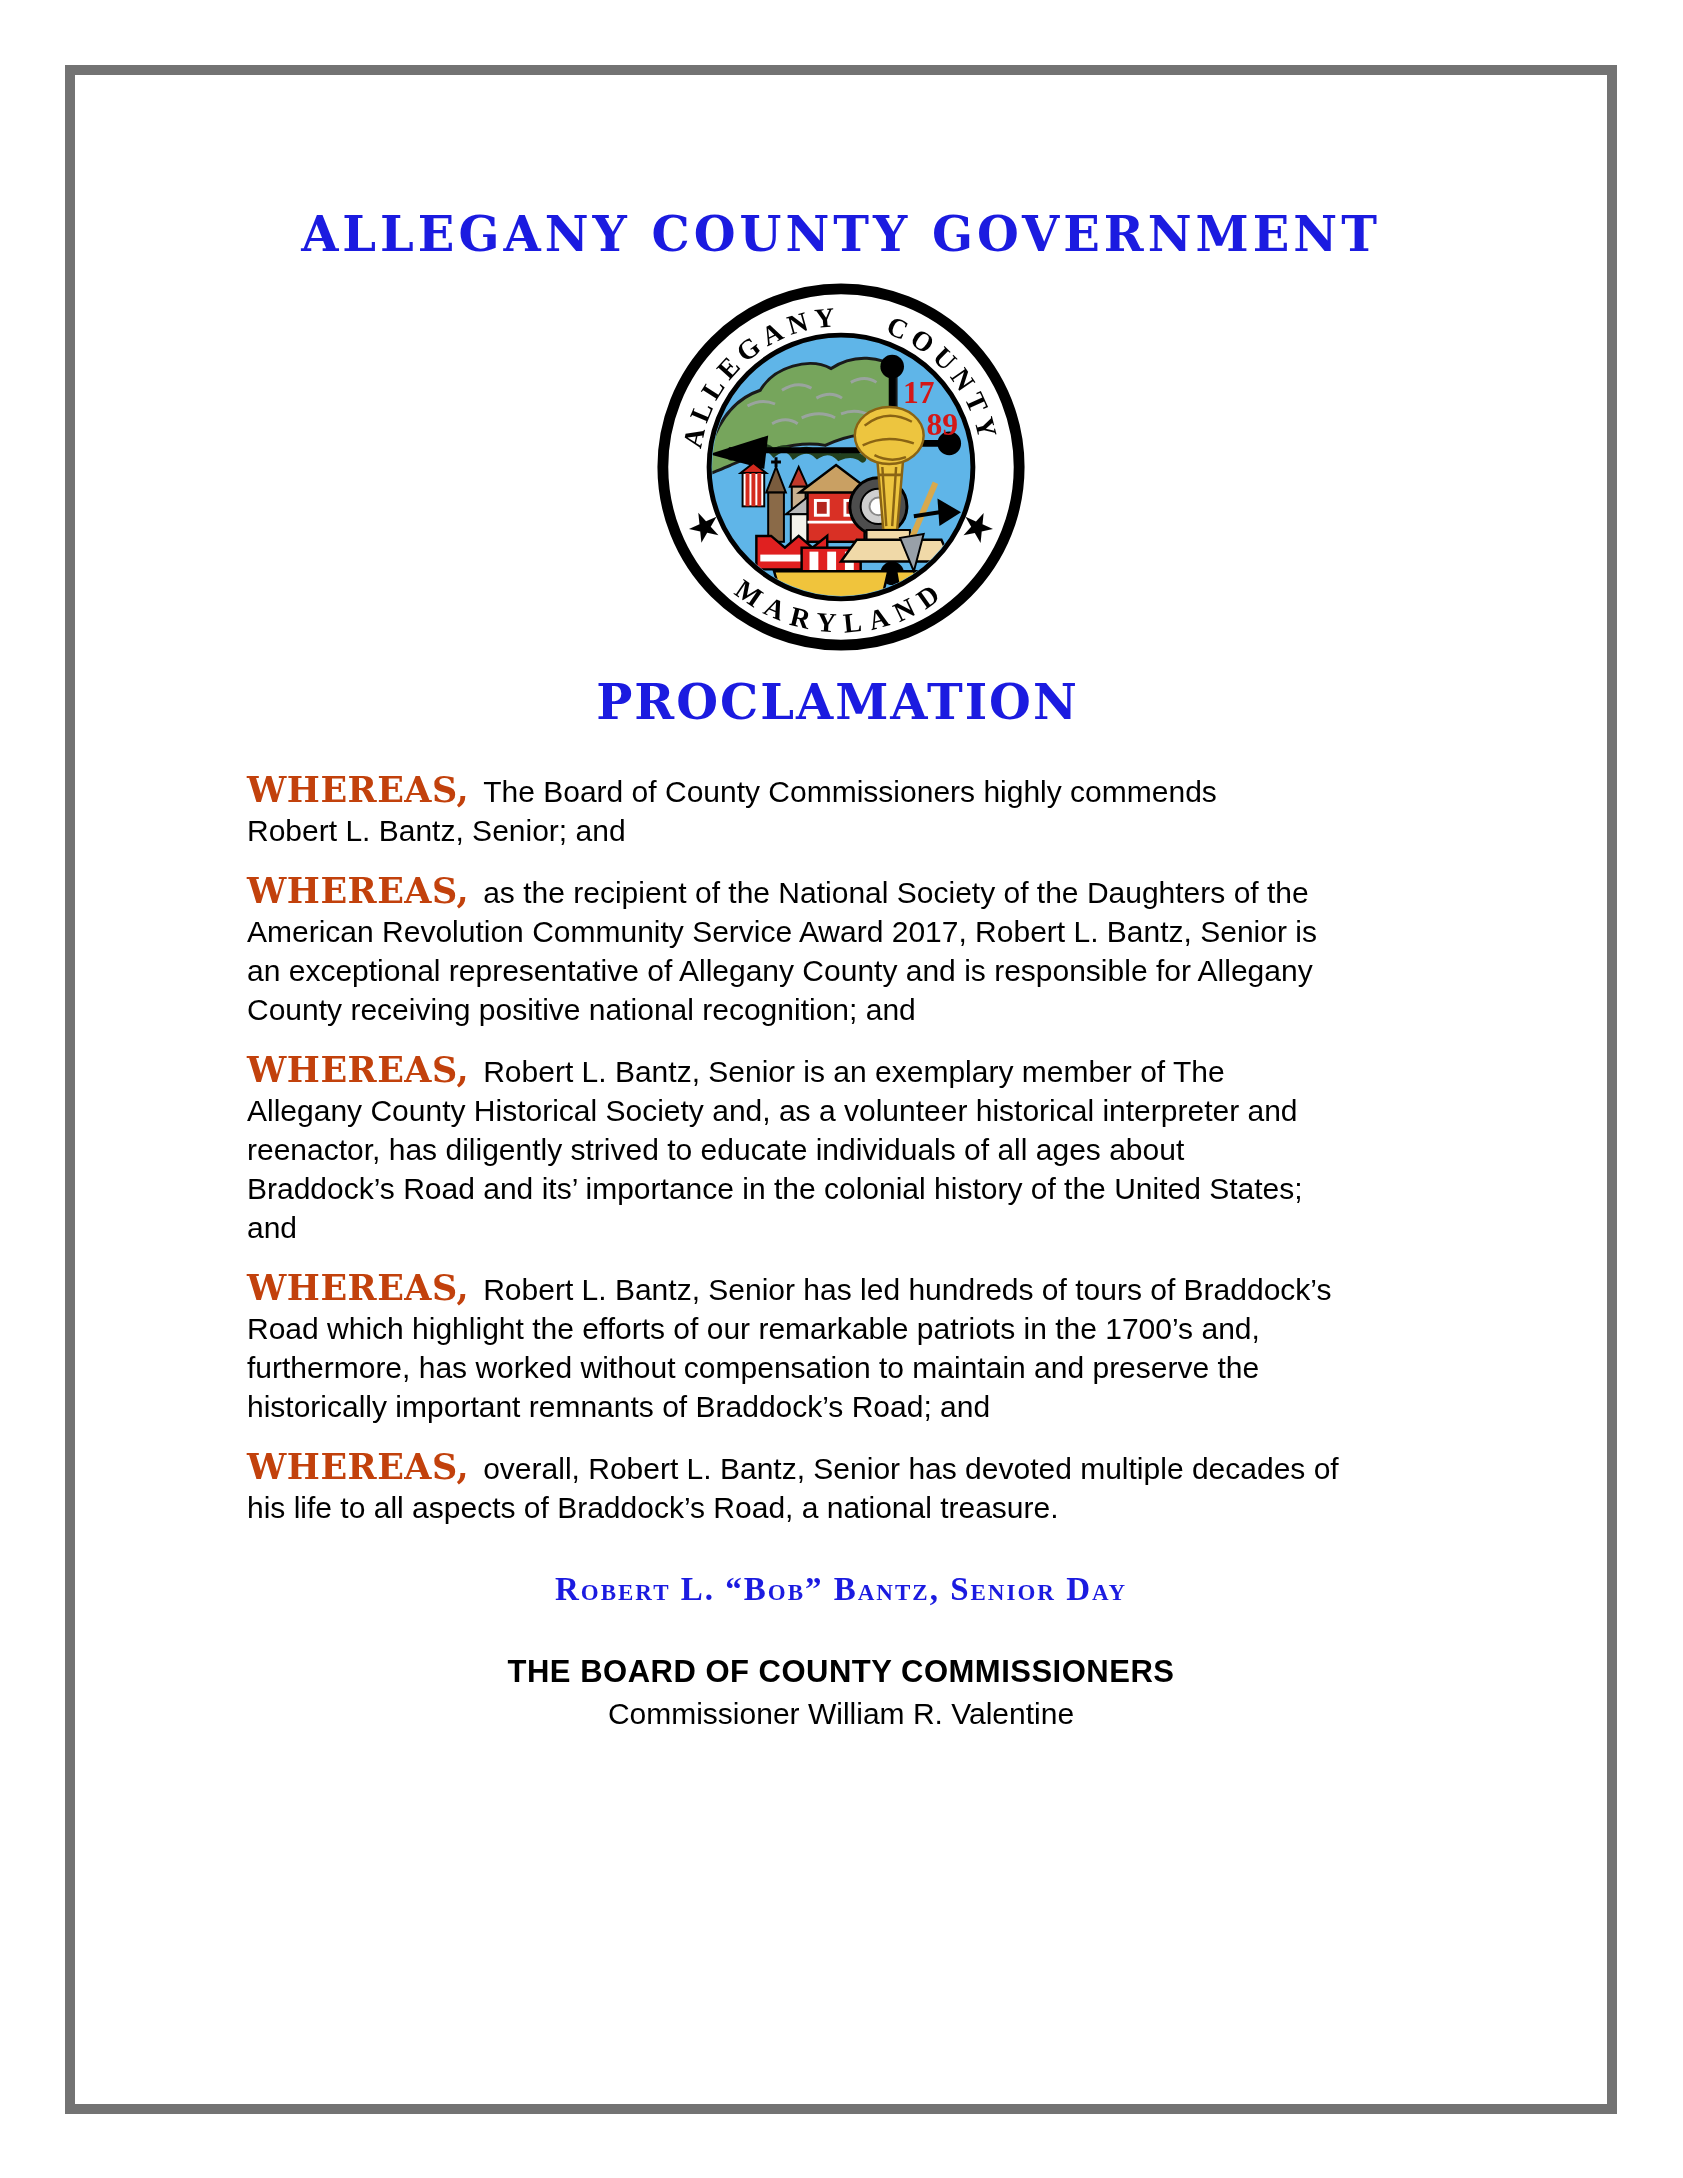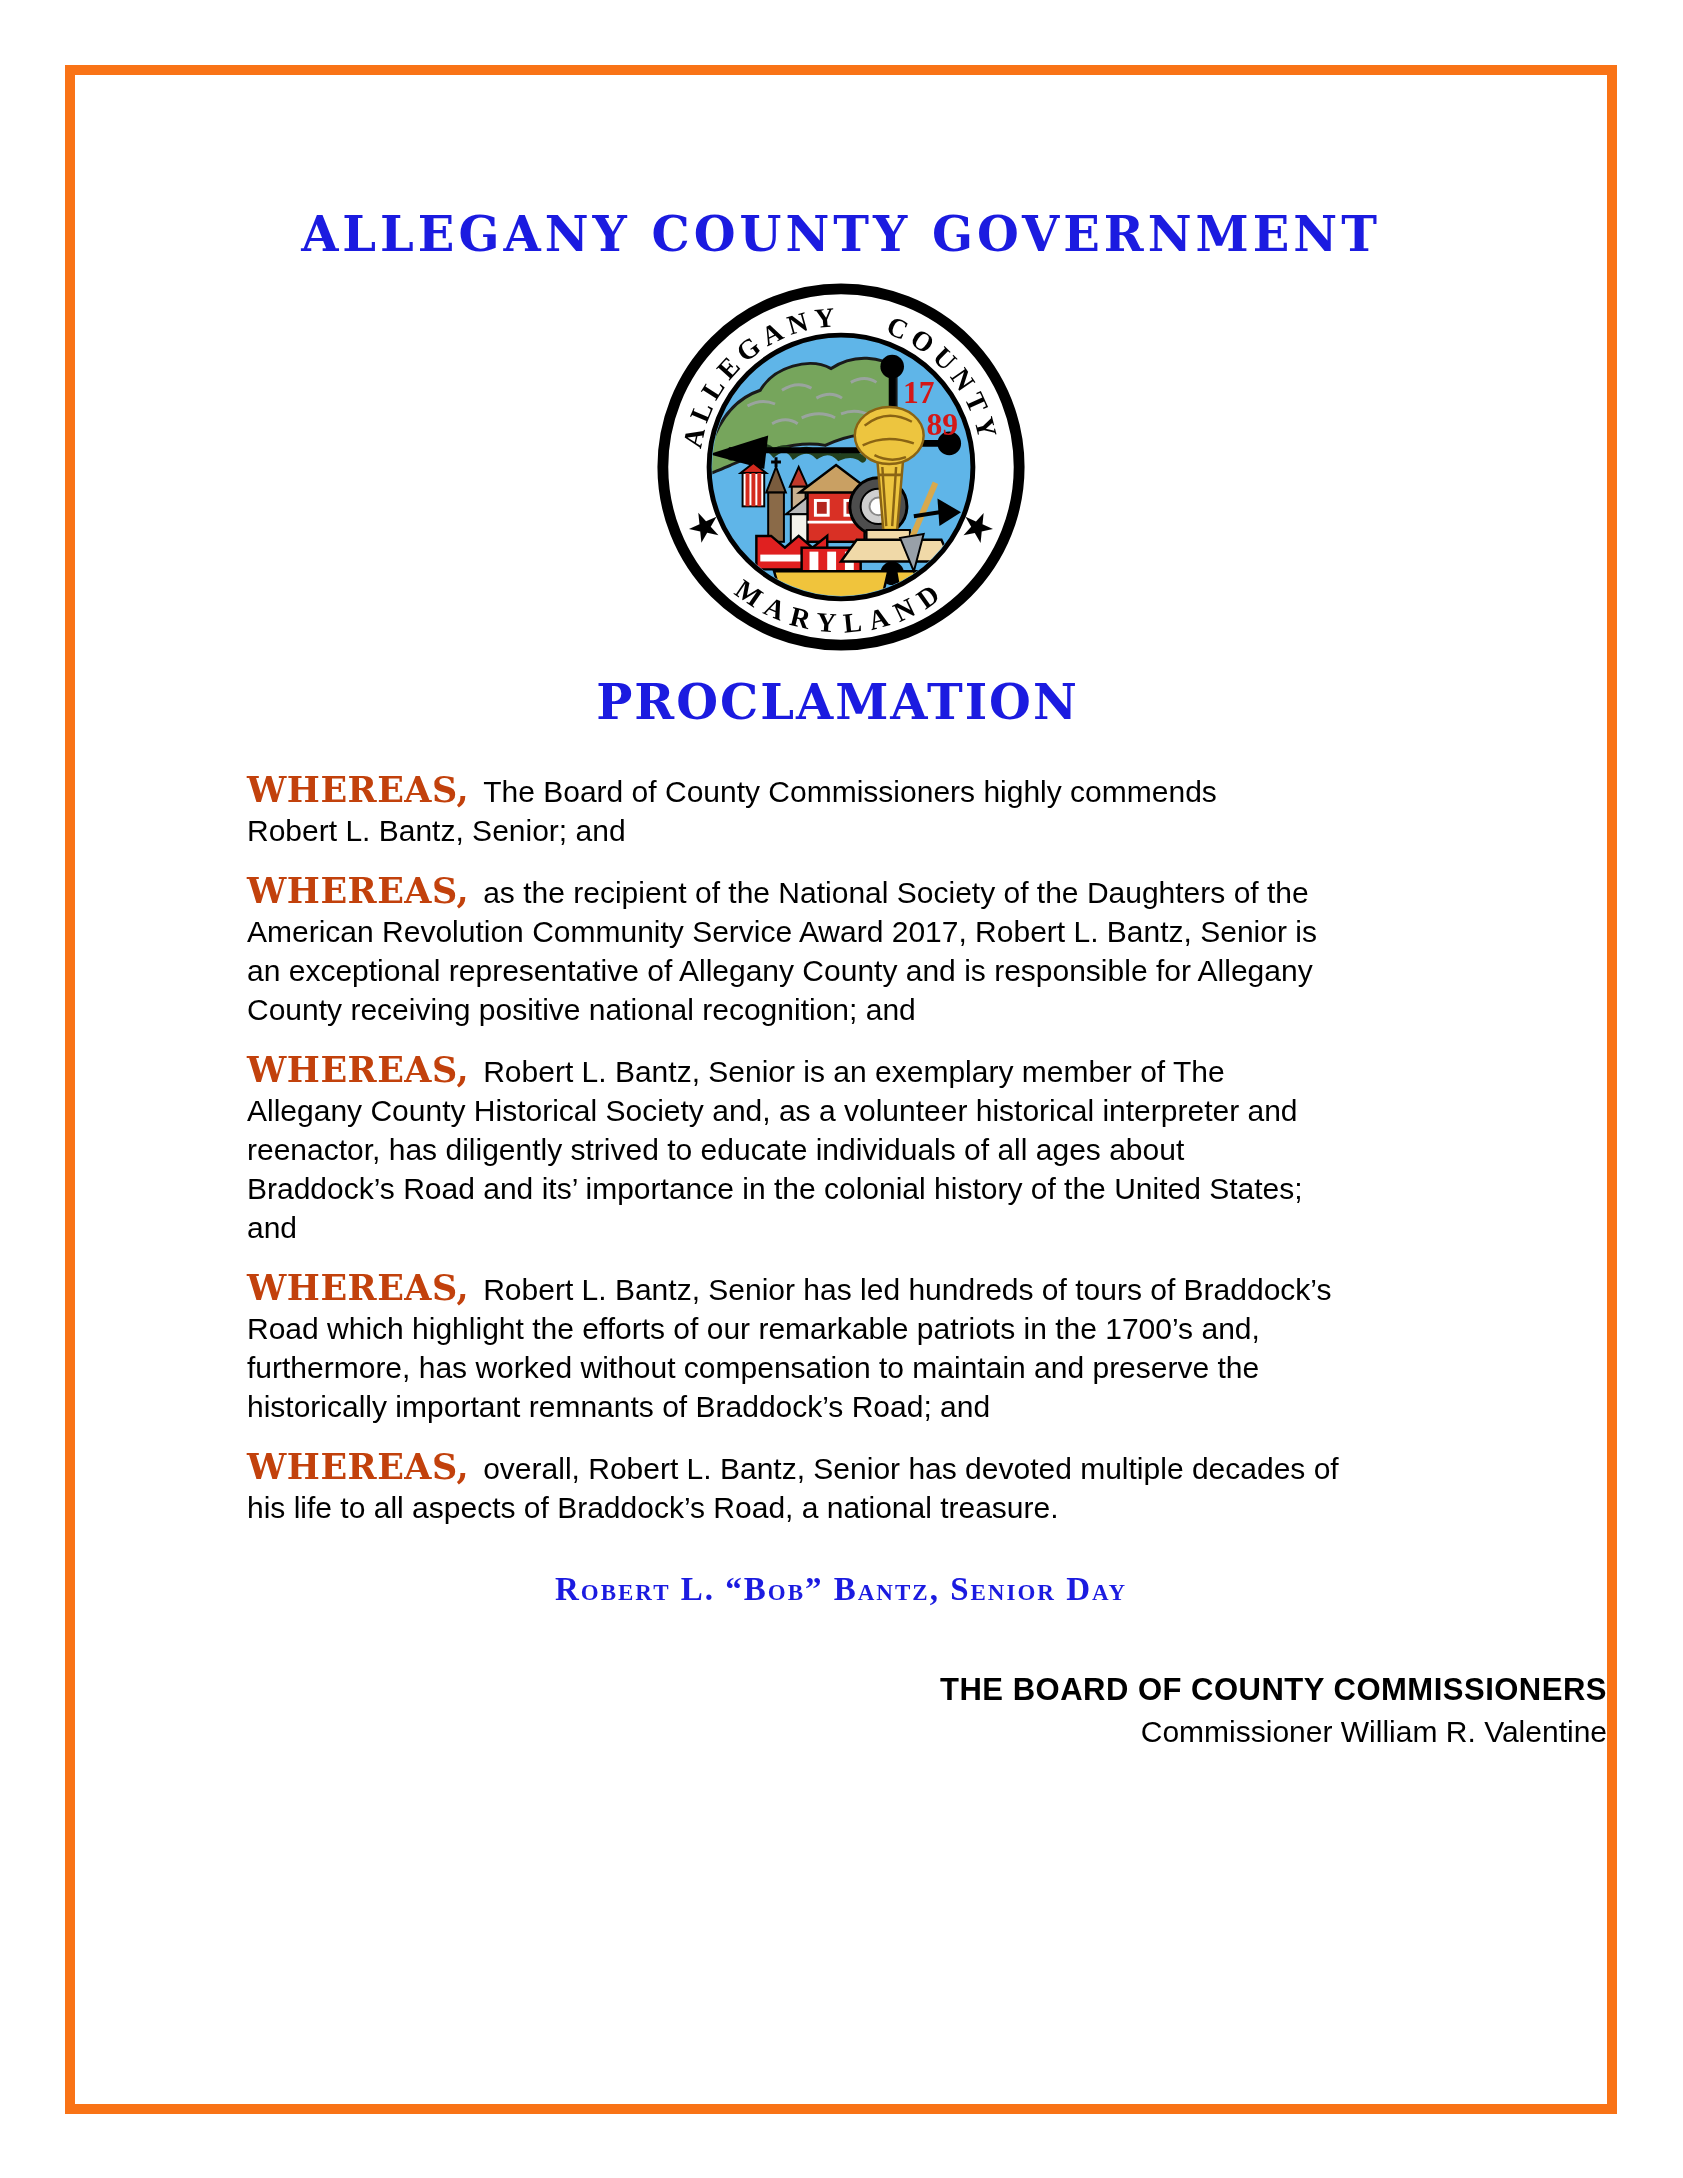--- a/index.html
+++ b/index.html
@@ -1,32 +1,32 @@
 <!DOCTYPE html>
 <html><head>
 <meta charset="utf-8">
 <style>
   html,body{margin:0;padding:0;background:#ffffff;}
   .page{position:relative;width:1683px;height:2178px;background:#ffffff;overflow:hidden;
         font-family:"Liberation Sans",sans-serif;color:#000;}
   .frame{position:absolute;left:65px;top:65px;width:1552px;height:2049px;
-         border:10px solid #f97316;box-sizing:border-box;padding-top:131px;}
+         border:10px solid #737373;box-sizing:border-box;padding-top:131px;}
   .doc-title{margin:0;text-align:center;font-family:"DejaVu Serif",serif;font-weight:bold;
              font-size:48px;letter-spacing:4px;color:#1b1be0;}
   .seal-wrap{text-align:center;margin-top:18px;line-height:0;}
   .proc-title{margin:20px 7px 0 0;text-align:center;font-family:"DejaVu Serif",serif;
               font-weight:bold;font-size:48px;letter-spacing:2px;color:#1b1be0;}
   .paragraphs{margin:42px 0 0 172px;width:1327px;}
   .paragraphs p{margin:0 0 23px 0;font-size:30px;line-height:39px;white-space:pre-line;}
   .lead{font-family:"DejaVu Serif",serif;font-weight:bold;font-size:35px;line-height:1;
         letter-spacing:0.5px;color:#c2410c;margin-right:14px;white-space:normal;}
   .day-title{margin-top:44px;text-align:center;font-family:Liberation Serif, serif;
              font-weight:bold;font-variant:small-caps;font-size:33px;letter-spacing:2px;
              color:#1b1be0;}
-  .board{margin-top:60px;text-align:right;}
+  .board{margin-top:42px;text-align:center;}
   .board-heading{font-weight:bold;font-size:31px;letter-spacing:0.5px;line-height:44px;}
   .member{font-size:30px;line-height:40px;}
   svg text{font-family:"Liberation Serif",serif;}
 </style>
 </head>
 <body>
 
 <div class="page">
   <div class="frame">
 

